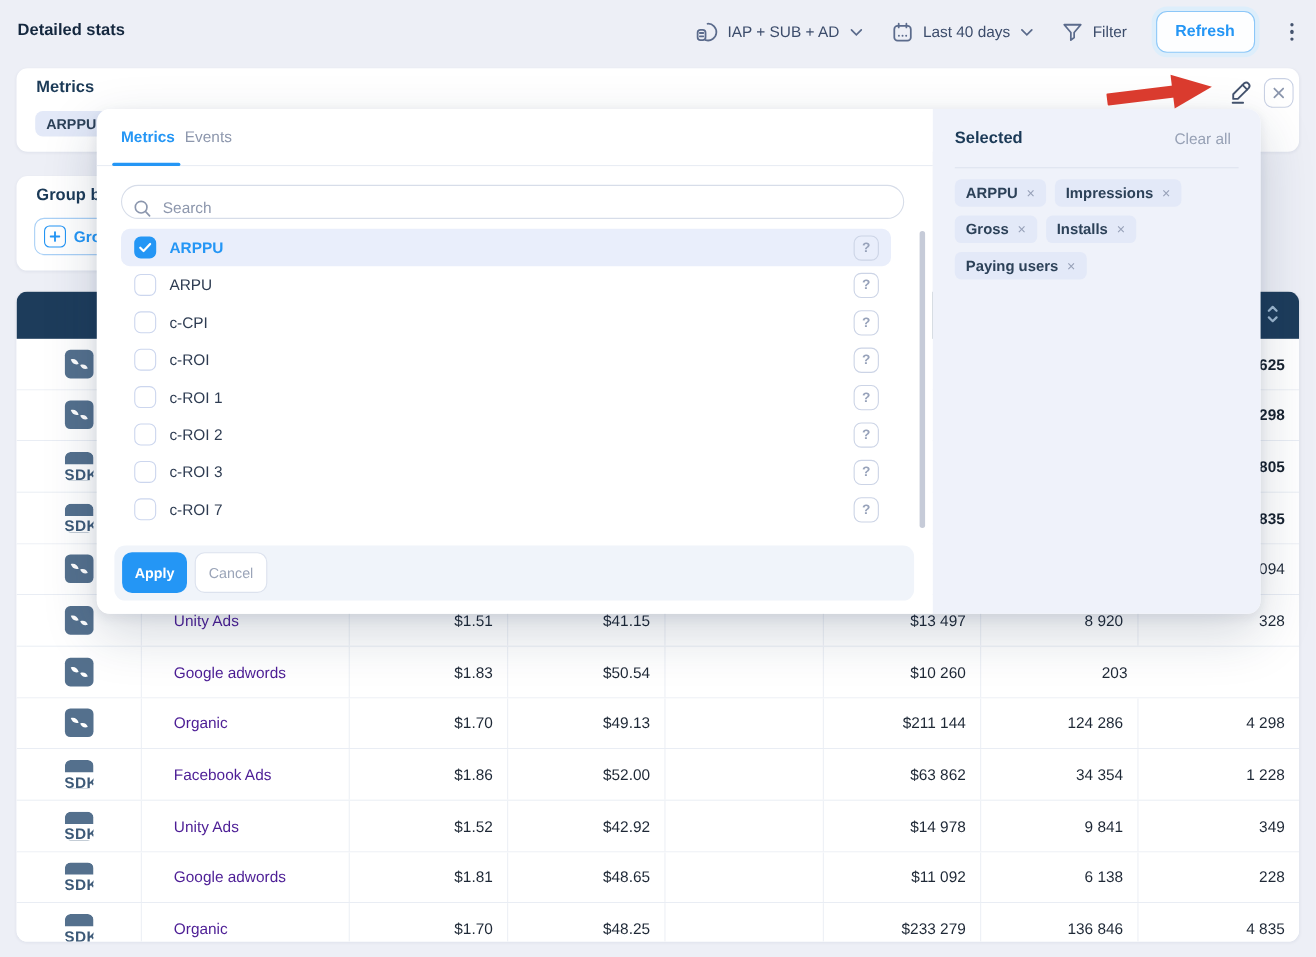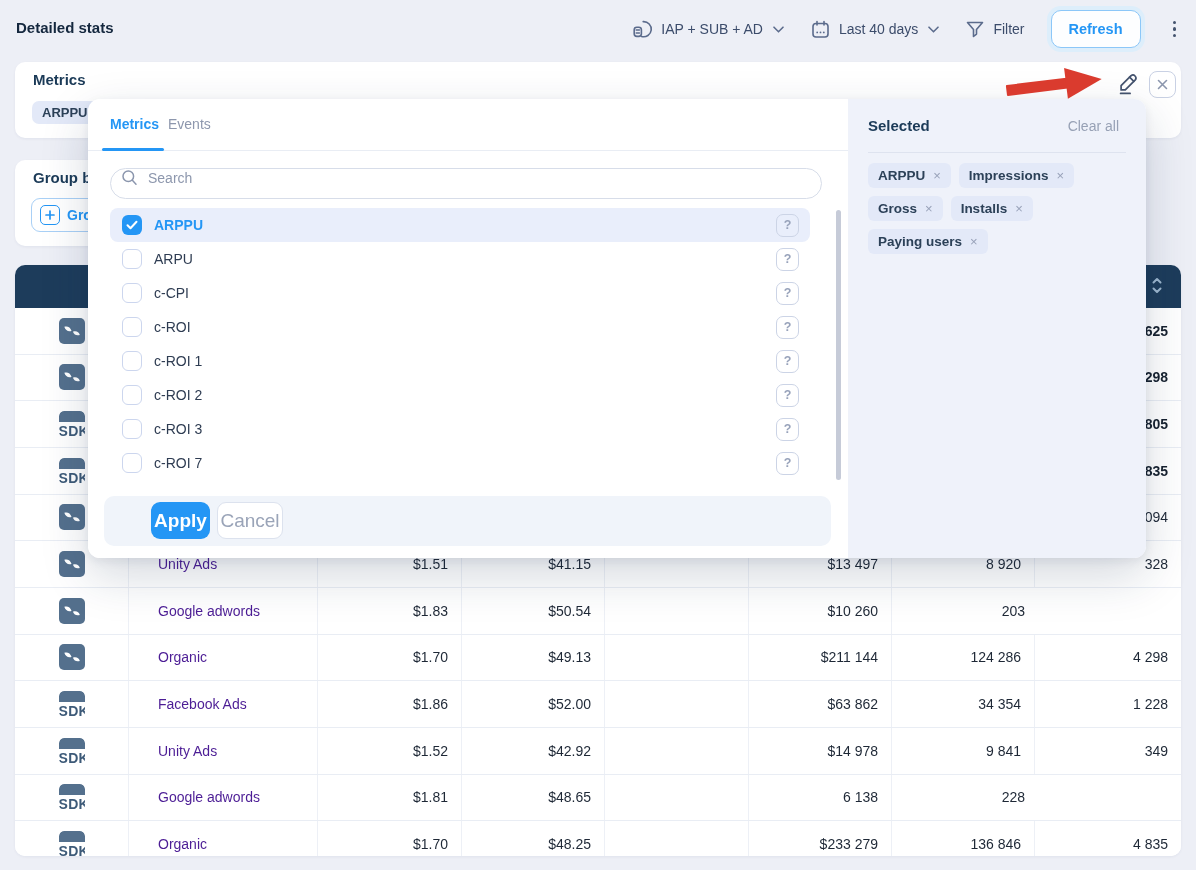--- a/index.html
+++ b/index.html
@@ -66,42 +66,42 @@
   #pop-left{position:relative;width:760px;height:100%;background:#fff;border-radius:12px 0 0 12px;}
   #pop-right{position:relative;width:298px;height:100%;background:#eff2fa;border-radius:0 12px 12px 0;}
 
   .tab{position:absolute;top:17px;font-size:14px;cursor:pointer;}
   #tab-metrics{left:22px;color:#2496f5;font-weight:700;}
   #tab-events{left:80px;color:#8d97ad;font-weight:500;}
   .tab-divider{position:absolute;left:0;top:51px;width:100%;height:1px;background:#e9edf4;}
   .tab-underline{position:absolute;left:14px;top:49px;width:62px;height:3px;border-radius:2px;background:#2496f5;}
 
   .search-wrap{position:absolute;left:22px;top:69px;width:712px;height:31px;border:1px solid #d7dde9;
-        border-radius:16px;box-sizing:border-box;display:flex;align-items:flex-start;background:#fff;}
+        border-radius:16px;box-sizing:border-box;display:flex;align-items:flex-end;background:#fff;}
   .search-wrap svg{margin:0 8px 0 10px;}
   .search-wrap input{border:none;outline:none;flex:1;font-size:14px;color:#2e3c52;background:transparent;
         font-family:inherit;}
   .search-wrap input::placeholder{color:#8d97ad;}
 
   #metric-list{position:absolute;left:22px;top:109px;width:700px;}
   .m-row{height:34px;display:flex;align-items:center;border-radius:8px;cursor:pointer;}
   .m-row.sel{background:#e9eefb;}
   .cbx{width:20px;height:20px;border-radius:6px;margin-left:12px;box-sizing:border-box;
         border:1.5px solid #ccd6ee;background:#fff;display:flex;align-items:center;justify-content:center;}
   .cbx.on{border:none;background:#2496f5;}
   .m-label{margin-left:12px;font-size:14px;color:#2e3c52;}
   .m-row.sel .m-label{color:#2496f5;font-weight:700;}
   .help{margin-left:auto;margin-right:11px;width:23px;height:23px;border:1.5px solid #ccd4e6;border-radius:7px;
         box-sizing:border-box;display:flex;align-items:center;justify-content:center;
         font-size:12.5px;font-weight:700;color:#97a2ba;}
   #list-scrollbar{position:absolute;left:748px;top:111px;width:5px;height:270px;background:#c6cbd8;border-radius:3px;}
 
   .pop-footer{position:absolute;left:16px;top:397px;width:727px;height:50px;background:#f0f4fa;border-radius:10px;}
-  .btn{position:absolute;top:6px;height:37px;border-radius:9px;font-size:19px;font-weight:600;
-        display:flex;align-items:center;justify-content:center;box-sizing:border-box;cursor:pointer;margin-left:40px;}
+  .btn{position:absolute;top:6px;height:37px;border-radius:9px;font-size:13px;font-weight:600;
+        display:flex;align-items:center;justify-content:center;box-sizing:border-box;cursor:pointer;}
   #apply-btn{left:7px;width:59px;background:#2496f5;color:#fff;}
   #cancel-btn{left:73px;width:66px;background:#fff;border:1px solid #dce2ee;color:#9aa4b8;font-weight:500;}
 
   #sel-title{position:absolute;left:20px;top:18px;font-size:15px;font-weight:700;color:#1b3a57;}
   #clear-all{position:absolute;right:27px;top:19px;font-size:14px;color:#97a1b5;cursor:pointer;}
   .sel-divider{position:absolute;left:20px;right:20px;top:53px;height:1px;background:#dee3ef;}
   #selected-chips{position:absolute;left:20px;top:64px;width:262px;display:flex;flex-wrap:wrap;gap:8px;}
   .schip{display:inline-flex;align-items:center;height:25px;padding:0 10px;background:#e3e9f8;border-radius:6px;
         font-size:13.5px;font-weight:600;color:#2c4158;white-space:nowrap;cursor:default;}
   .schip .x{margin-left:8px;color:#97a1b8;font-size:13px;font-weight:400;cursor:pointer;line-height:1;}
@@ -387,20 +387,21 @@
           <div class="t-cell icn" style="width: 113px;">
             <div class="src-ic sdk">
               <div class="sdk-top"></div>
               <div class="sdk-txt">SDK</div>
             </div>
           </div>
           <div class="t-cell nm" style="width: 189px;">Google adwords</div>
           <div class="t-cell val" style="width: 144px;">$1.81</div>
           <div class="t-cell val" style="width: 143px;">$48.65</div>
           <div class="t-cell val" style="width: 144px;"></div>
+          <div class="t-cell val" style="width: 143px;">$11 092</div>
           <div class="t-cell val" style="width: 143px;">6 138</div>
           <div class="t-cell val" style="width: 147px;">228</div>
         </div>
         <div class="t-row">
           <div class="t-cell icn" style="width: 113px;">
             <div class="src-ic sdk">
               <div class="sdk-top"></div>
               <div class="sdk-txt">SDK</div>
             </div>
           </div>

